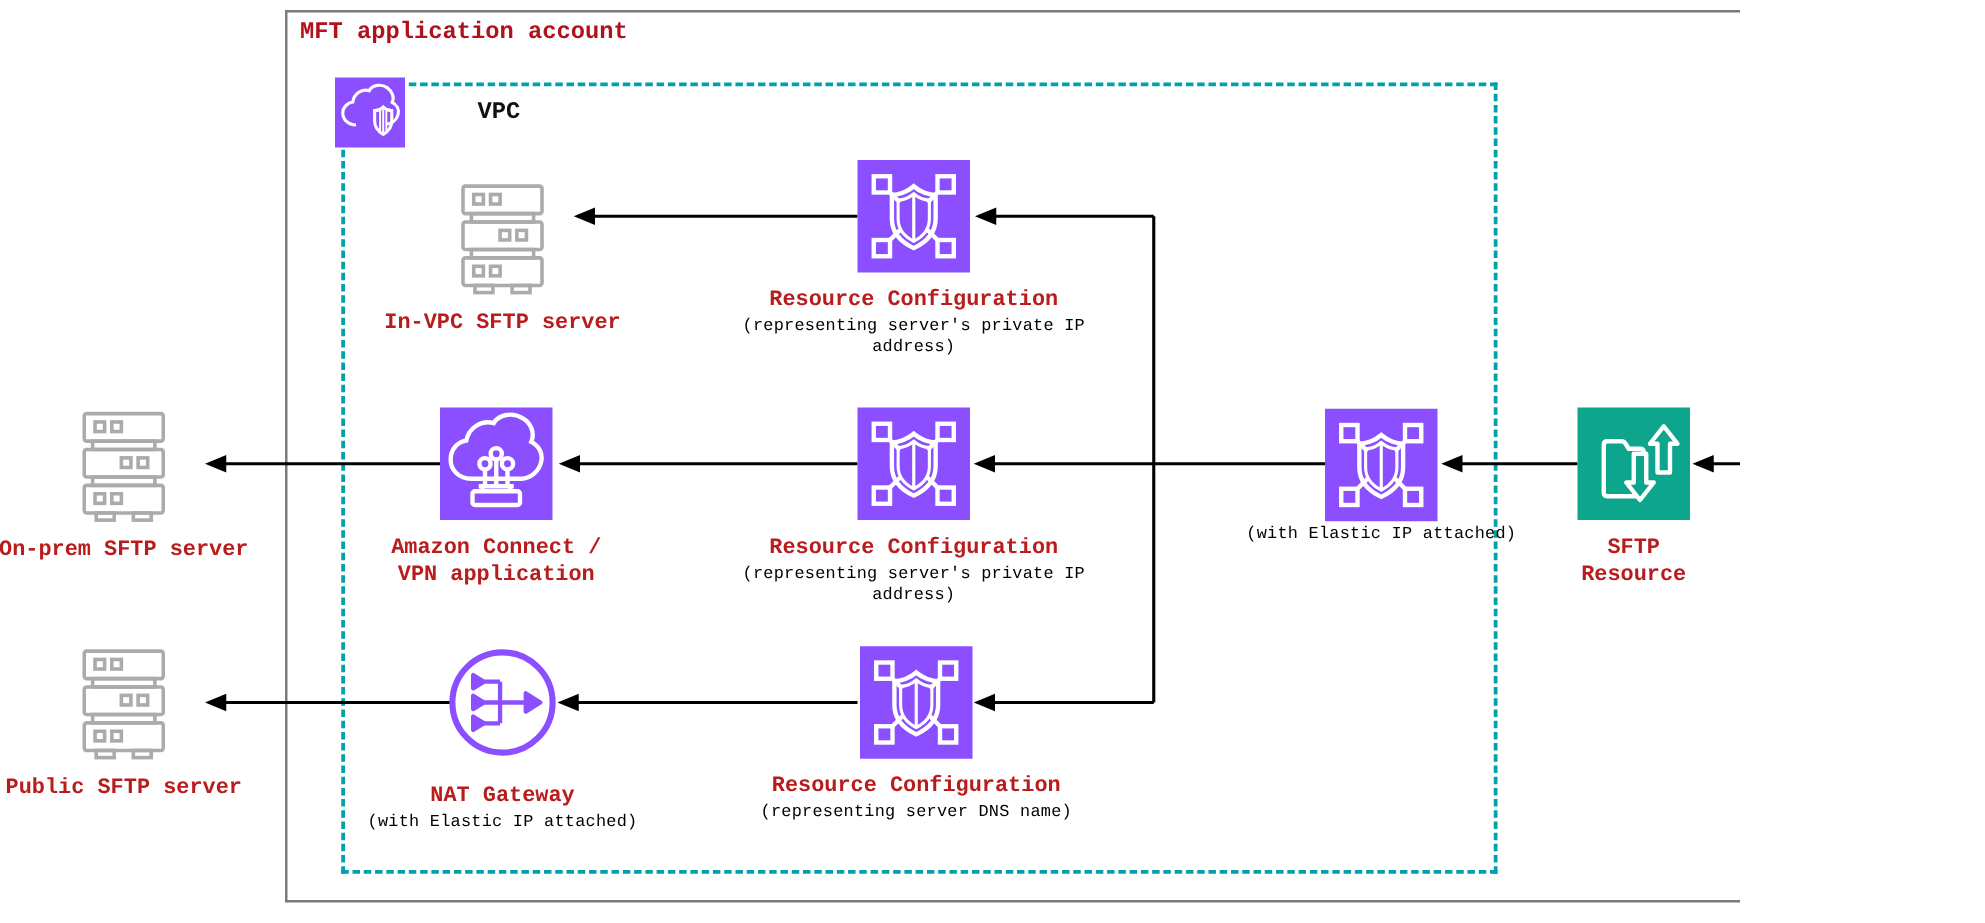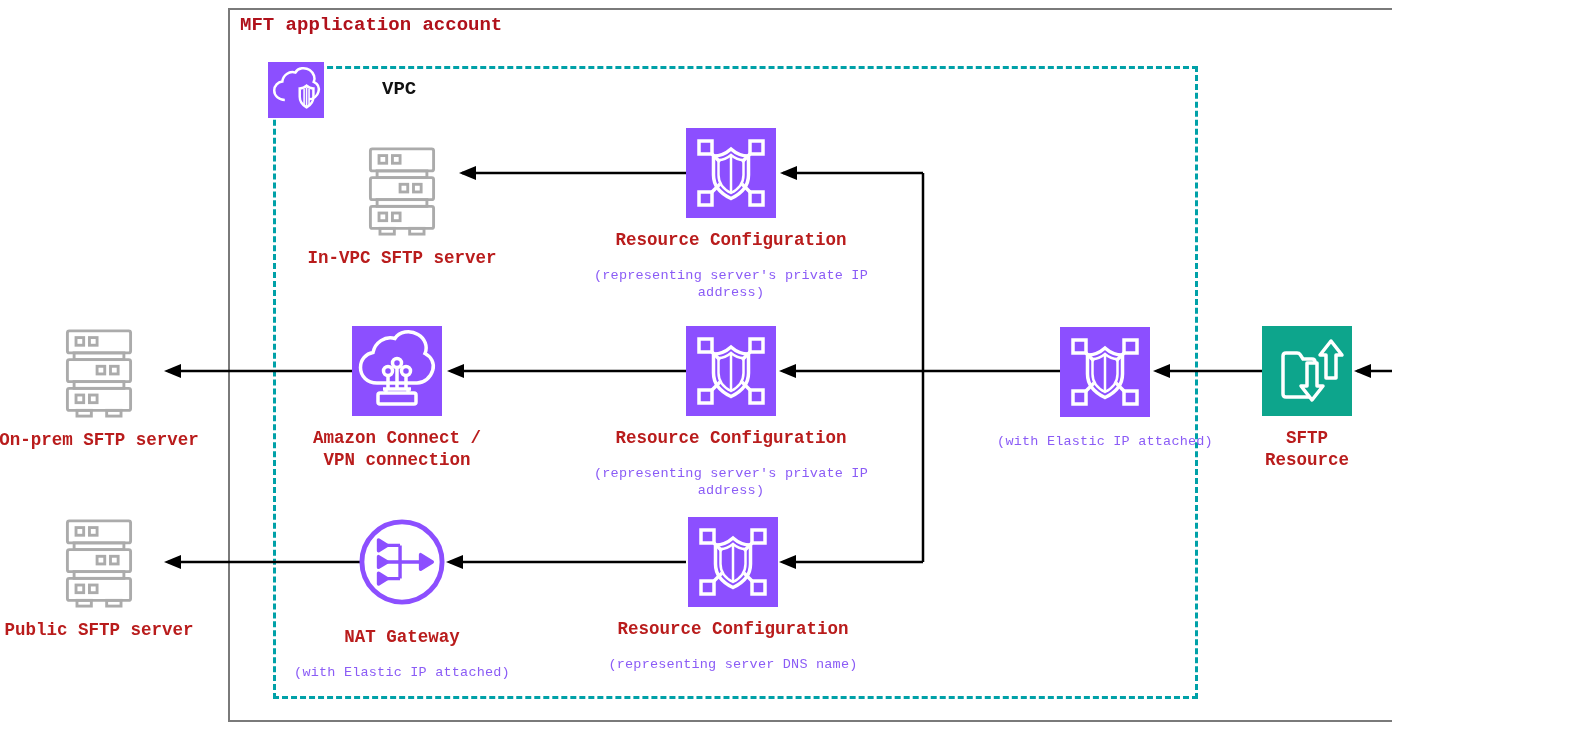--- a/index.html
+++ b/index.html
@@ -36,21 +36,21 @@
   .icon{margin:0 auto;display:block;}
   .sq90{width:90px;height:90px;}
   .purple-bg{background:var(--purple,#8c4fff);}
   .teal-bg{background:var(--teal,#0da58c);}
   .green-bg{background:var(--green,#7aa116);}
   .label{
     font-size:17.5px;font-weight:bold;color:#b91c1c;line-height:22px;margin-top:11px;
   }
   .label.tight{margin-top:20px;}
   .sublabel{
-    font-size:13.5px;font-weight:normal;color:#8b5cf6;line-height:17px;margin-top:16px;
+    font-size:13.5px;font-weight:normal;color:#000000;line-height:17px;margin-top:2px;
     letter-spacing:.2px;
   }
   svg{display:block;}
 </style>
 </head>
 <body>
 
 <div id="canvas">
 
   <div class="account-box"></div>
@@ -181,21 +181,21 @@
         <circle cx="36" cy="45" r="4.5"></circle>
           <circle cx="45" cy="37" r="4.5"></circle>
           <circle cx="54" cy="45" r="4.5"></circle>
         <path d="M36 49.5 V63 M45 41.5 V63 M54 49.5 V63"></path>
         <path d="M31 63 H59"></path>
         <path d="M34 63 V67 M56 63 V67"></path>
         <rect x="26" y="67" width="38" height="11" rx="2"></rect>
       </g>
     </svg>
     <div class="label">Amazon Connect /</div>
-    <div class="label" style="margin-top:0;">VPN connection</div>
+    <div class="label" style="margin-top:0;">VPN application</div>
   </div>
 
   <div class="node" style="left:581px;top:326px;width:300px;">
     <svg class="icon sq90 purple-bg" viewBox="0 0 90 90" width="90" height="90">
       <g fill="none" stroke="#fff" stroke-width="3.5">
         <rect x="13" y="13" width="13" height="13"></rect>
           <rect x="64" y="13" width="13" height="13"></rect>
         <rect x="13" y="64" width="13" height="13"></rect>
           <rect x="64" y="64" width="13" height="13"></rect>
         <path d="M26 26 L34 34 M64 26 L56 34 M26 64 L34 56 M64 64 L56 56"></path>

